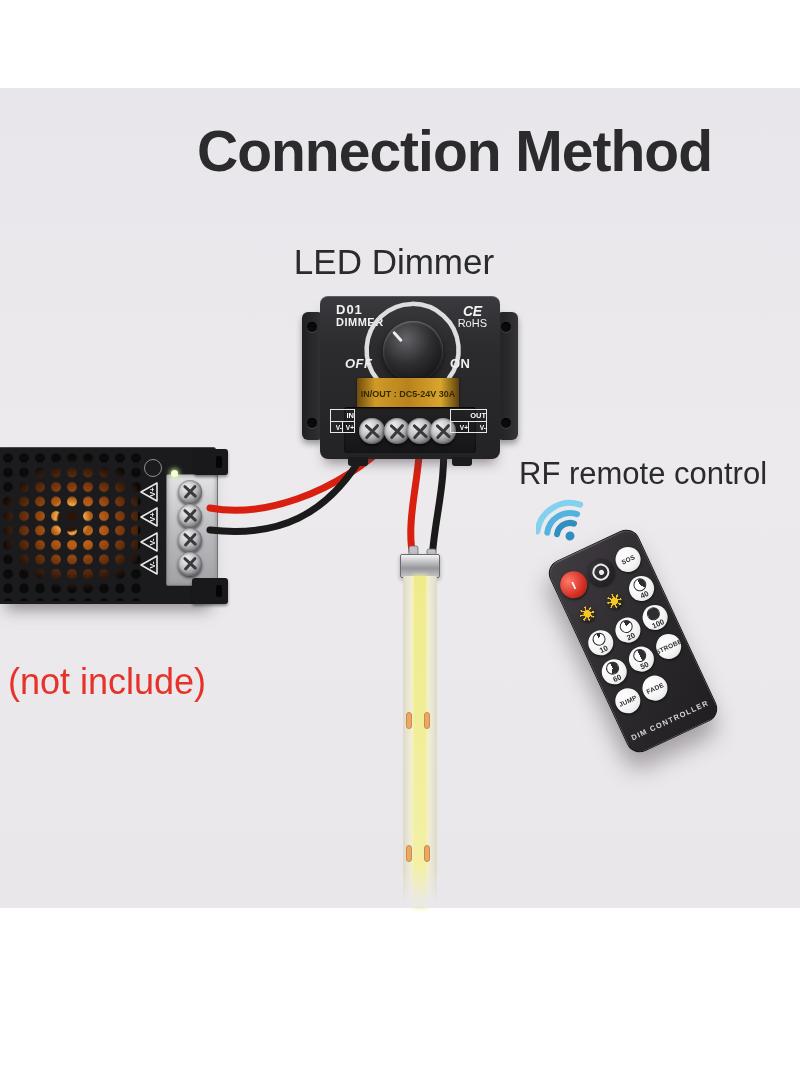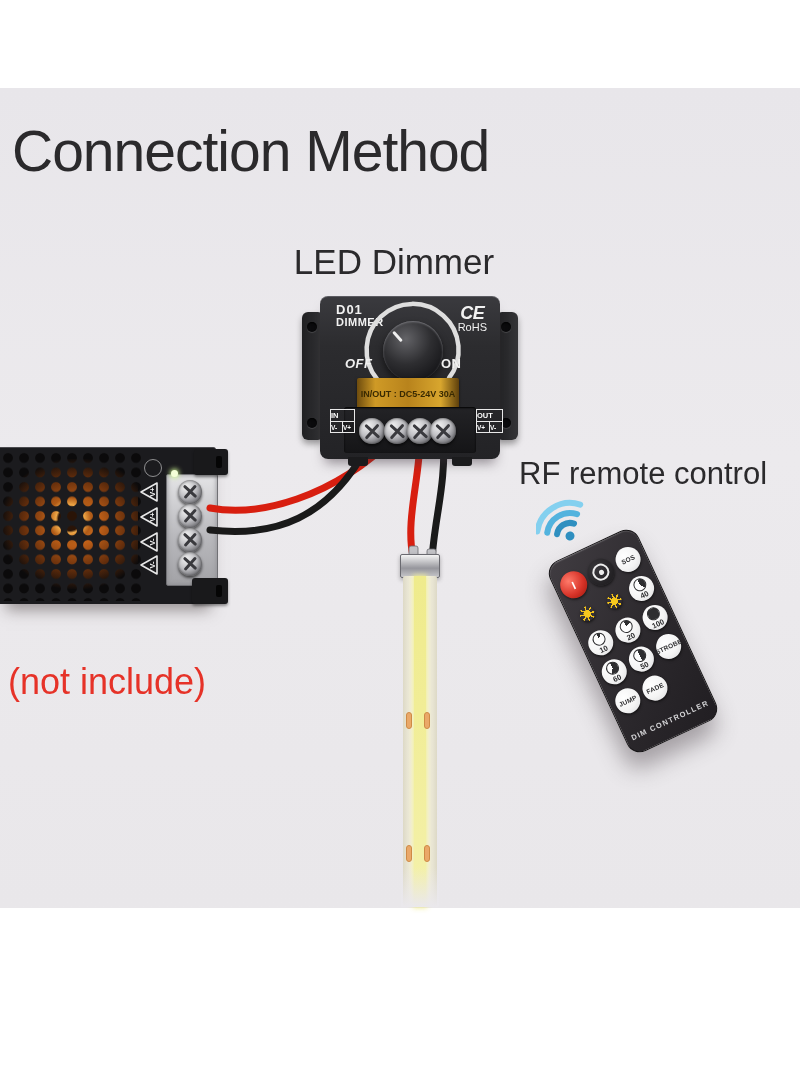--- a/index.html
+++ b/index.html
@@ -7,22 +7,22 @@
     --wire-red:#d81f10; --wire-black:#1a1a1a; --device-body:#2b2b2d; --rating-amber:#bb851d;
     --strip-body:#f5f2e3; --strip-core:#f1ed96; --pad-orange:#eaa868; --wifi-blue:#52b3de;
     --remote-body:#2e2b2f; --button-face:#f4f4f4; --power-red:#d8352a;
   }
   html,body{margin:0;padding:0;background:var(--page-bg);}
   .canvas{position:relative;width:800px;height:1091px;margin:0 auto;overflow:hidden;
           font-family:"Liberation Sans",sans-serif;background:var(--page-bg);}
   .photo{position:absolute;left:0;top:88px;width:800px;height:820px;
          background:linear-gradient(180deg,#e8e6ea 0%,#eceaed 45%,#e9e7ea 100%);}
   
-  .title{position:absolute;left:12px;top:118px;width:712px;text-align:left;
-         font-size:57px;font-weight:normal;letter-spacing:-1px;color:var(--text-dark);}
+  .title{position:absolute;left:0;top:118px;width:712px;text-align:right;
+         font-size:57px;font-weight:bold;letter-spacing:-1px;color:var(--text-dark);}
   .lbl{position:absolute;color:var(--text-dark);white-space:nowrap;}
   .lbl-dimmer{left:184px;top:242px;width:420px;text-align:center;font-size:35px;}
   .lbl-rf{left:519px;top:456px;font-size:31px;}
   .lbl-ps{left:12px;top:618px;font-size:36px;}
   .lbl-ps-note{left:8px;top:661px;font-size:36px;color:var(--text-red);}
   .lbl-strip{left:0;top:769px;width:800px;text-align:center;font-size:35px;}
   .lbl-strip .red{color:var(--text-red);}
   
   .dimmer{position:absolute;left:302px;top:296px;width:216px;height:172px;}
   .wing{position:absolute;top:16px;width:22px;height:128px;background:linear-gradient(90deg,#202022,#343437);
@@ -30,47 +30,47 @@
   .wing.left{left:0;} .wing.right{right:0;}
   .wing .hole{position:absolute;left:5px;width:10px;height:10px;border-radius:50%;
         background:#0b0b0d;box-shadow:inset 0 1px 2px #000,0 1px 1px rgba(255,255,255,.15);}
   .wing .hole.h1{top:10px;} .wing .hole.h2{top:106px;}
   .dim-body{position:absolute;left:18px;top:0;width:180px;height:162px;border-radius:8px;
         background:linear-gradient(180deg,#3a3a3e 0%,#2c2c2f 30%,#232326 100%);
         border-top:1px solid #5c5c62;box-shadow:0 9px 12px -5px rgba(60,50,60,.5);}
   .model{position:absolute;left:16px;top:6px;color:#f2f2f2;font-weight:bold;line-height:1.05;}
   .model .l1{font-size:13px;letter-spacing:1px;} .model .l2{font-size:11px;letter-spacing:.5px;}
   .cert{position:absolute;right:13px;top:7px;color:#f2f2f2;text-align:center;line-height:1;}
-  .cert .ce{font-size:18px;font-weight:bold;letter-spacing:-.5px;font-style:italic;}
+  .cert .ce{font-size:14px;font-weight:bold;letter-spacing:-.5px;font-style:italic;}
   .cert .rohs{font-size:11px;font-weight:normal;}
   .dial-arc{position:absolute;left:0;top:0;}
   .knob{position:absolute;left:63px;top:24px;width:60px;height:60px;border-radius:50%;
         background:radial-gradient(circle at 38% 30%,#636367,#2e2e31 45%,#17171a 78%,#000);
         box-shadow:0 4px 7px rgba(0,0,0,.55),inset 0 1px 2px #77777c;}
   .knob .tick{position:absolute;left:13px;top:9px;width:3px;height:13px;border-radius:2px;
         background:#efefef;transform:rotate(-42deg);}
   .off-on{position:absolute;top:59px;color:#f0f0f0;font-size:13px;font-weight:bold;letter-spacing:.5px;}
-  .off{left:25px;font-style:italic;} .on{left:121px;}
+  .off{left:25px;font-style:italic;} .on{left:130px;}
   .rating{position:absolute;left:37px;top:81px;width:102px;height:31px;border-radius:2px;
         background:linear-gradient(90deg,#6e4c0e,#cf9a26 18%,#b8831c 50%,#d8a62e 82%,#5e400c);
         color:#392a02;font-size:9px;font-weight:bold;display:flex;align-items:center;justify-content:center;
         box-shadow:0 1px 3px rgba(0,0,0,.5);white-space:nowrap;}
   .tblock{position:absolute;left:24px;top:110px;width:132px;height:46px;border-radius:3px;
         background:linear-gradient(180deg,#232326,#151517);box-shadow:inset 0 1px 2px #000;}
   .screw{position:absolute;border-radius:50%;
         background:radial-gradient(circle at 35% 30%,#f2f2f2,#bcbcc0 45%,#77777c 75%,#4c4c50);
         box-shadow:0 2px 3px rgba(0,0,0,.6),inset 0 0 3px #444;}
   .screw::before,.screw::after{content:"";position:absolute;left:50%;top:14%;width:2.5px;height:72%;
         background:#3a3a3e;border-radius:2px;}
   .screw::before{transform:translateX(-50%) rotate(42deg);}
   .screw::after{transform:translateX(-50%) rotate(-48deg);}
   .dimmer .screw{width:26px;height:26px;top:121px;}
   .iobox{position:absolute;top:112px;display:flex;flex-direction:column;color:#fff;font-weight:bold;
-        font-size:7px;text-align:left;}
-  .iobox.in{left:10px;width:25px;} .iobox.out{left:156px;width:27px;}
+        font-size:7px;text-align:right;}
+  .iobox.in{left:10px;width:25px;} .iobox.out{left:130px;width:37px;}
   .io-title{border:1px solid #e9e9e9;border-bottom:none;padding:1px 0;font-size:7.5px;}
   .io-cells{display:flex;}
   .io-cells span{flex:1;border:1px solid #e9e9e9;padding:1.5px 0;font-size:6.5px;}
   .io-cells span + span{border-left:none;}
   .foot{position:absolute;top:160px;width:20px;height:9px;background:#1b1b1d;border-radius:0 0 3px 3px;}
   .foot.f1{left:28px;} .foot.f2{left:132px;}
   
   .psu{position:absolute;left:0;top:443px;width:234px;height:170px;}
   .psu-case{position:absolute;left:0;top:4px;width:216px;height:156px;background:#1b1b1e;
         border-radius:0 3px 3px 0;border-top:1px solid #4a4a4e;

